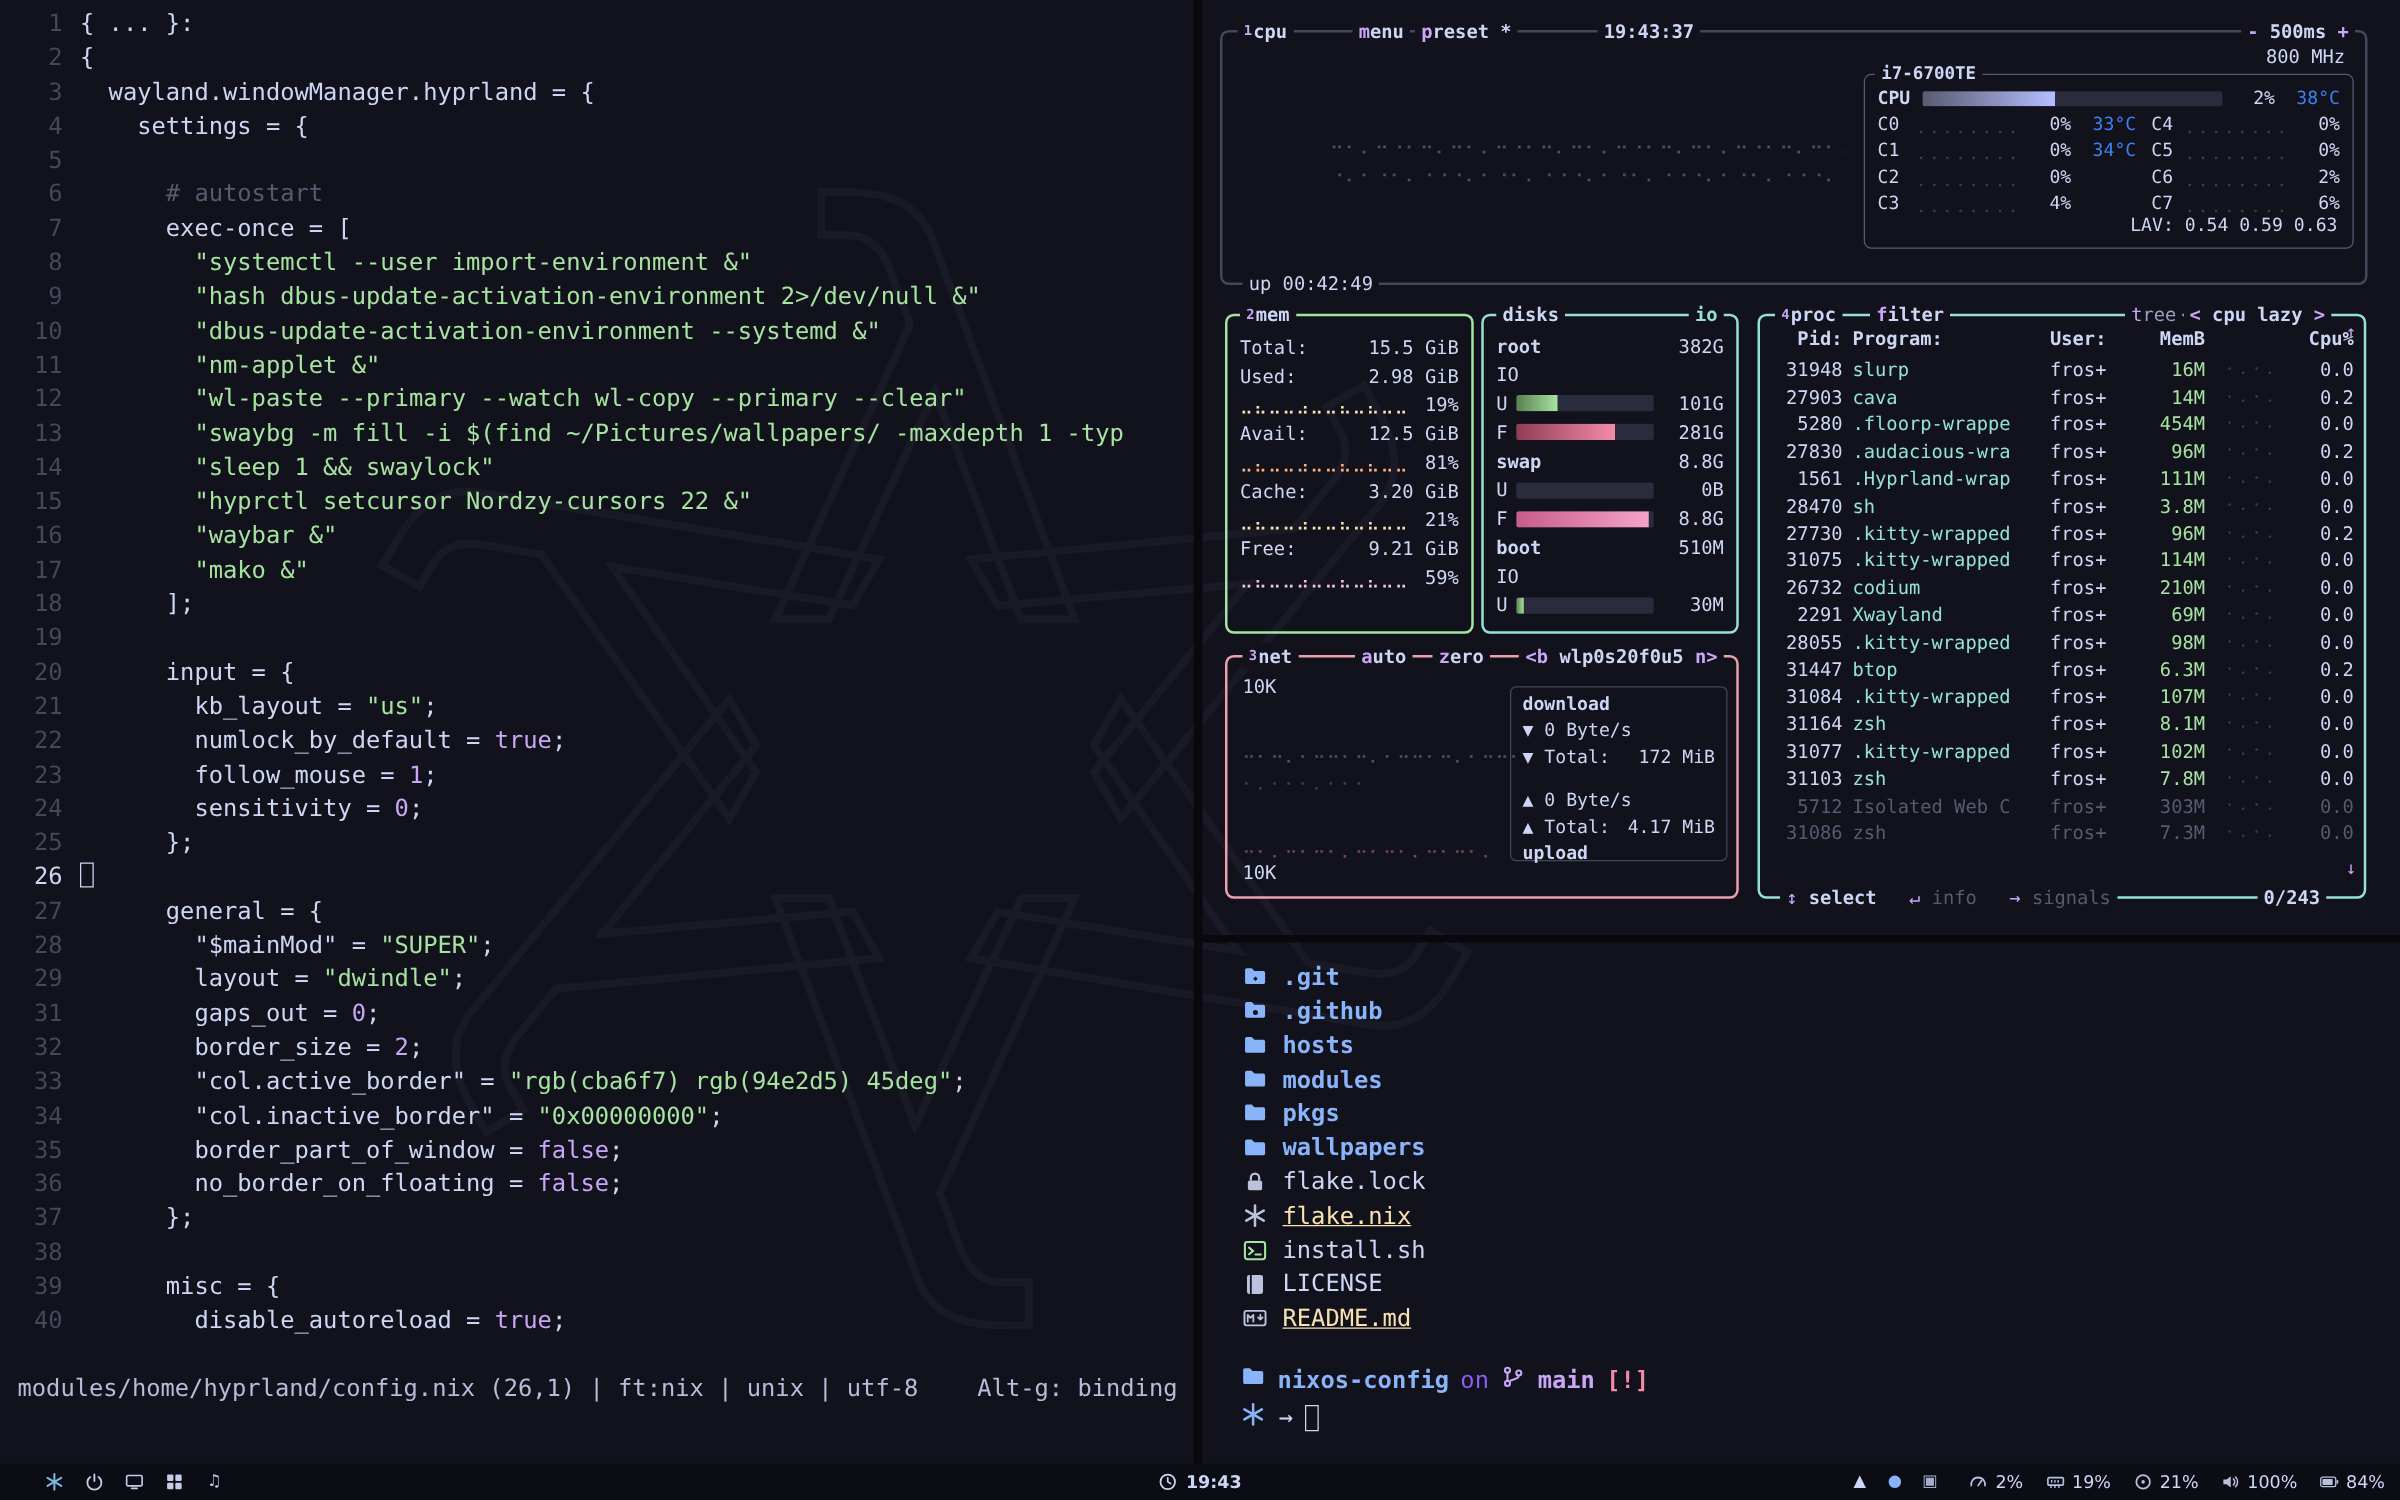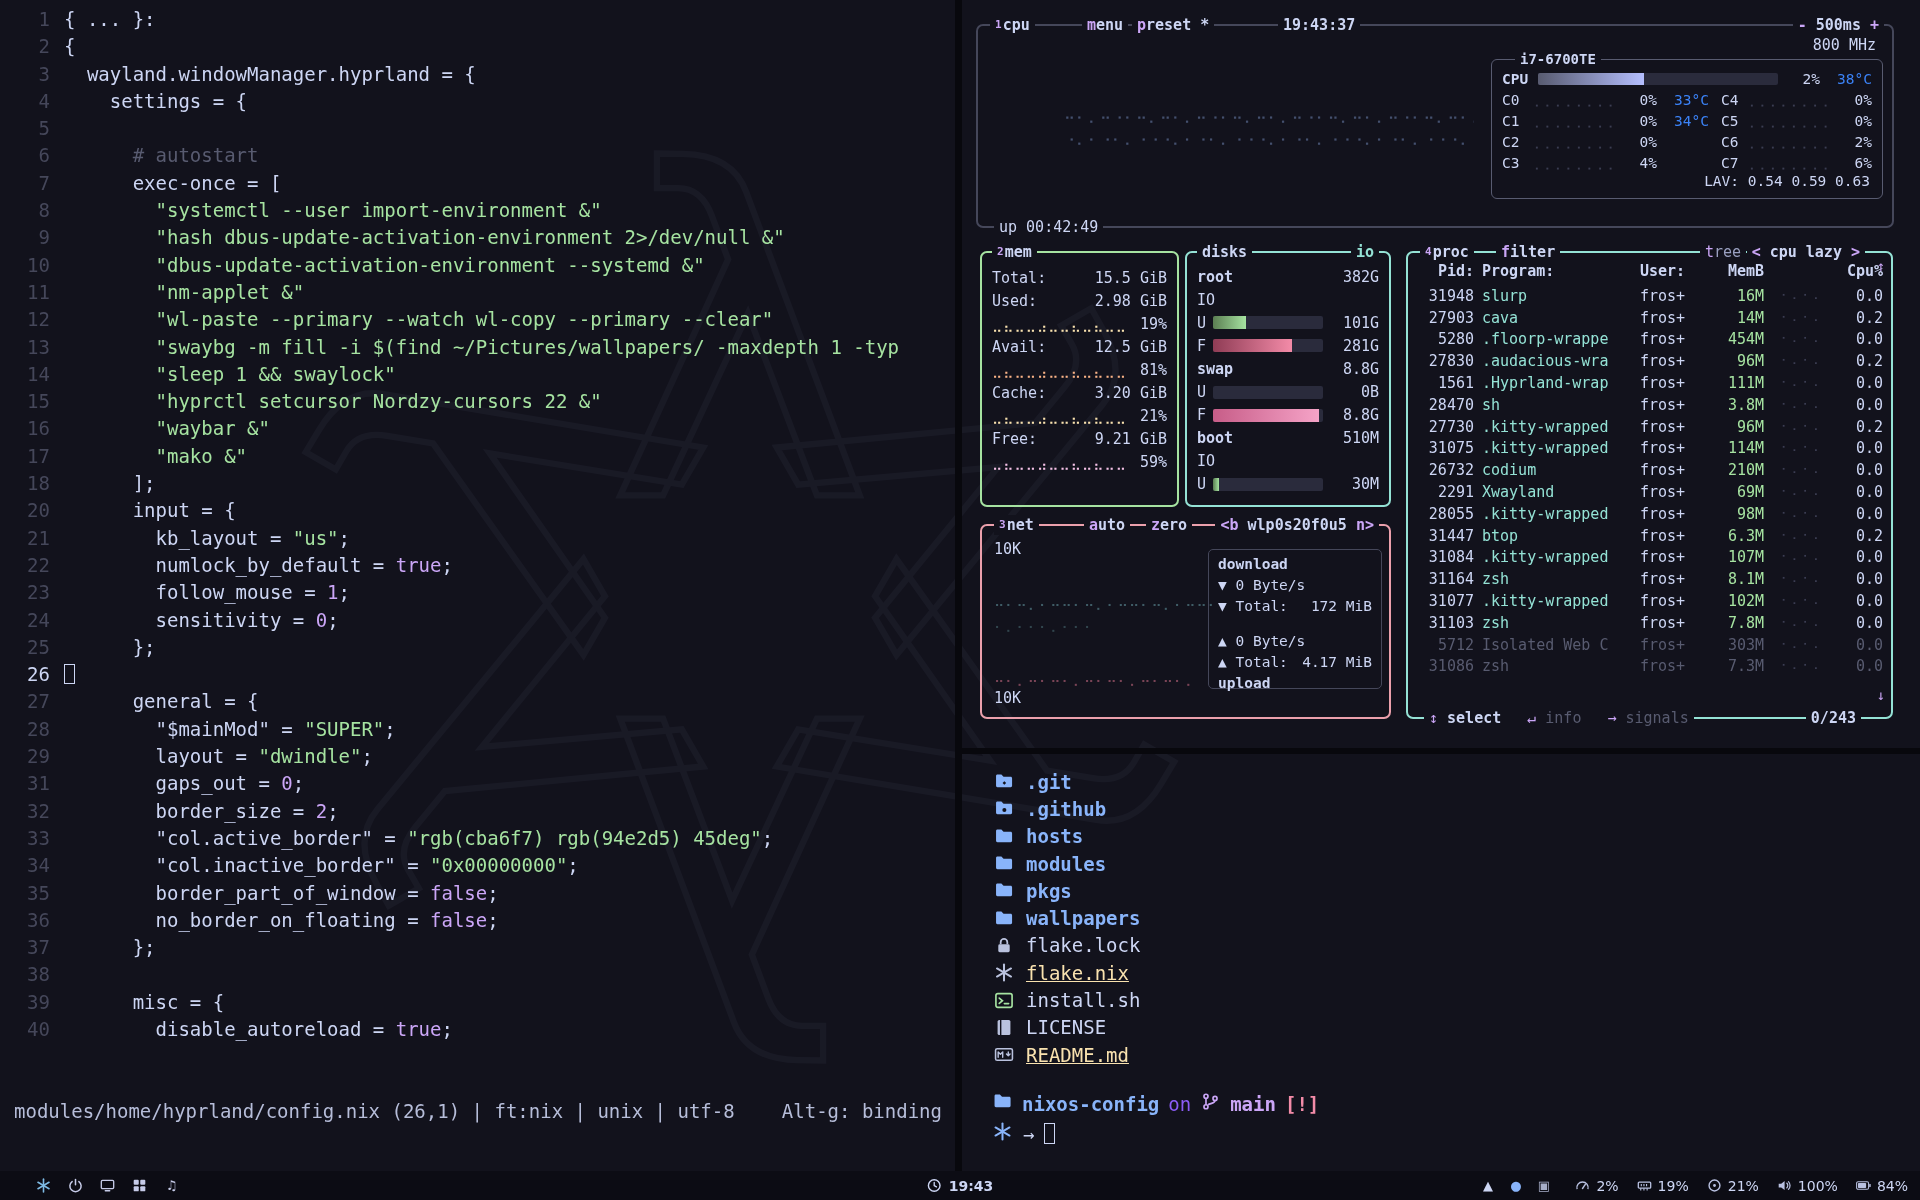--- a/index.html
+++ b/index.html
@@ -143,20 +143,21 @@
         <div class="ed-row"><span class="gut">9</span><span class="code-seg"><span class="tk-d">        </span><span class="tk-s">"hash dbus-update-activation-environment 2&gt;/dev/null &amp;"</span></span></div>
         <div class="ed-row"><span class="gut">10</span><span class="code-seg"><span class="tk-d">        </span><span class="tk-s">"dbus-update-activation-environment --systemd &amp;"</span></span></div>
         <div class="ed-row"><span class="gut">11</span><span class="code-seg"><span class="tk-d">        </span><span class="tk-s">"nm-applet &amp;"</span></span></div>
         <div class="ed-row"><span class="gut">12</span><span class="code-seg"><span class="tk-d">        </span><span class="tk-s">"wl-paste --primary --watch wl-copy --primary --clear"</span></span></div>
         <div class="ed-row"><span class="gut">13</span><span class="code-seg"><span class="tk-d">        </span><span class="tk-s">"swaybg -m fill -i $(find ~/Pictures/wallpapers/ -maxdepth 1 -typ</span></span></div>
         <div class="ed-row"><span class="gut">14</span><span class="code-seg"><span class="tk-d">        </span><span class="tk-s">"sleep 1 &amp;&amp; swaylock"</span></span></div>
         <div class="ed-row"><span class="gut">15</span><span class="code-seg"><span class="tk-d">        </span><span class="tk-s">"hyprctl setcursor Nordzy-cursors 22 &amp;"</span></span></div>
         <div class="ed-row"><span class="gut">16</span><span class="code-seg"><span class="tk-d">        </span><span class="tk-s">"waybar &amp;"</span></span></div>
         <div class="ed-row"><span class="gut">17</span><span class="code-seg"><span class="tk-d">        </span><span class="tk-s">"mako &amp;"</span></span></div>
         <div class="ed-row"><span class="gut">18</span><span class="code-seg"><span class="tk-d">      ];</span></span></div>
+        <div class="ed-row"><span class="gut">19</span><span class="code-seg"></span></div>
         <div class="ed-row"><span class="gut">20</span><span class="code-seg"><span class="tk-d">      input = {</span></span></div>
         <div class="ed-row"><span class="gut">21</span><span class="code-seg"><span class="tk-d">        kb_layout = </span><span class="tk-s">"us"</span><span class="tk-d">;</span></span></div>
         <div class="ed-row"><span class="gut">22</span><span class="code-seg"><span class="tk-d">        numlock_by_default = </span><span class="tk-m">true</span><span class="tk-d">;</span></span></div>
         <div class="ed-row"><span class="gut">23</span><span class="code-seg"><span class="tk-d">        follow_mouse = </span><span class="tk-m">1</span><span class="tk-d">;</span></span></div>
         <div class="ed-row"><span class="gut">24</span><span class="code-seg"><span class="tk-d">        sensitivity = </span><span class="tk-m">0</span><span class="tk-d">;</span></span></div>
         <div class="ed-row"><span class="gut">25</span><span class="code-seg"><span class="tk-d">      };</span></span></div>
         <div class="ed-row"><span class="gut gut-cur">26</span><span class="code-seg"><span class="ed-cursor"></span></span></div>
         <div class="ed-row"><span class="gut">27</span><span class="code-seg"><span class="tk-d">      general = {</span></span></div>
         <div class="ed-row"><span class="gut">28</span><span class="code-seg"><span class="tk-d">        "$mainMod" = </span><span class="tk-s">"SUPER"</span><span class="tk-d">;</span></span></div>
         <div class="ed-row"><span class="gut">29</span><span class="code-seg"><span class="tk-d">        layout = </span><span class="tk-s">"dwindle"</span><span class="tk-d">;</span></span></div>
@@ -188,21 +189,21 @@
         <span class="bt" style="left:154px;font-weight:bold"><span class="hot">p</span><span>reset *</span></span>
         <span class="bt" style="left:300px">19:43:37</span>
         <span class="bt" style="right:8px;font-weight:bold"><span class="mauve">-</span> <span>500ms</span> <span class="mauve">+</span></span>
 
         <span class="cgraph" id="cg1">⠒⠂⠄⠒⠐⠂⠒⠄⠒⠂⠄⠒⠐⠂⠒⠄⠒⠂⠄⠒⠐⠂⠒⠄⠒⠂⠄⠒⠐⠂⠒⠄⠒⠂⠄⠒⠐⠂⠒⠄</span>
         <span class="cgraph" id="cg2">⠐⠄⠂⠐⠂⠄⠐⠐⠐⠄⠂⠐⠂⠄⠐⠐⠐⠄⠂⠐⠂⠄⠐⠐⠐⠄⠂⠐⠂⠄⠐⠐⠐⠄</span>
 
         <span class="cpu-freq">800 MHz</span>
 
         <div class="cpu-info">
-          <span class="bt" style="left:23px;font-size:14px">i7-6700TE</span>
+          <span class="bt" style="left:8px;font-size:14px">i7-6700TE</span>
           <div class="ci-row">
             <span class="cw-name bold">CPU</span>
             <div class="cmeter">
                 <div class="cmeter-fill"></div>
               </div>
             <span class="cw-pct">2%</span>
             <span class="cw-temp teal">38°C</span>
           </div>
           <div id="core-rows">
               <div class="ci-row">

